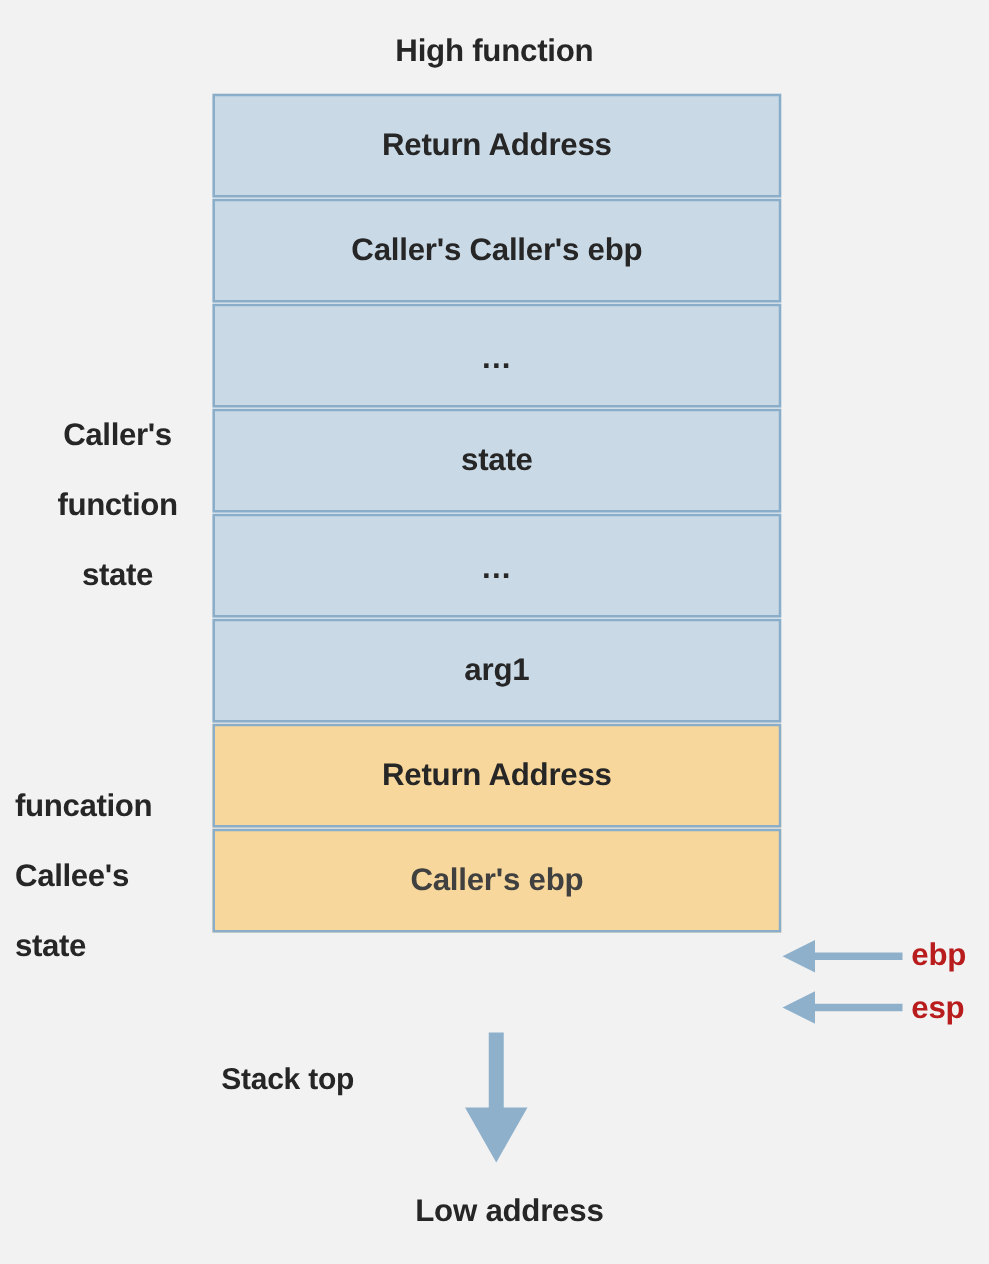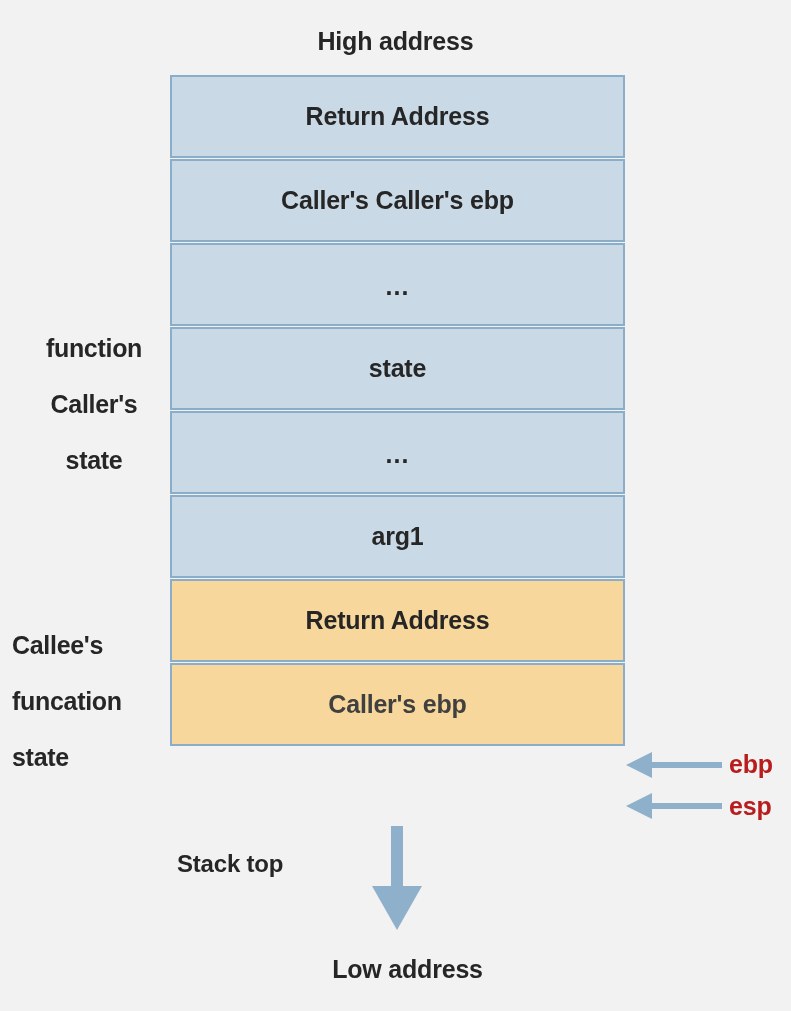--- a/index.html
+++ b/index.html
@@ -135,31 +135,31 @@
     width: 791px;
     height: 1011px;
     pointer-events: none;
   }
 </style>
 </head>
 <body>
 
 <div id="canvas">
 
-  <div class="addr-label" id="high-address">High address</div>
+  <div class="addr-label" id="high-address">High function</div>
 
   <div class="side-label" id="caller-state-label">
+    <span>Caller's</span>
     <span>function</span>
-    <span>Caller's</span>
     <span>state</span>
   </div>
 
   <div class="side-label" id="callee-state-label">
+    <span>funcation</span>
     <span>Callee's</span>
-    <span>funcation</span>
     <span>state</span>
   </div>
 
   <div id="stack">
     <div class="stack-row blue">
         <span class="cell-text">Return Address</span>
       </div>
     <div class="stack-row blue">
         <span class="cell-text">Caller's Caller's ebp</span>
       </div>

